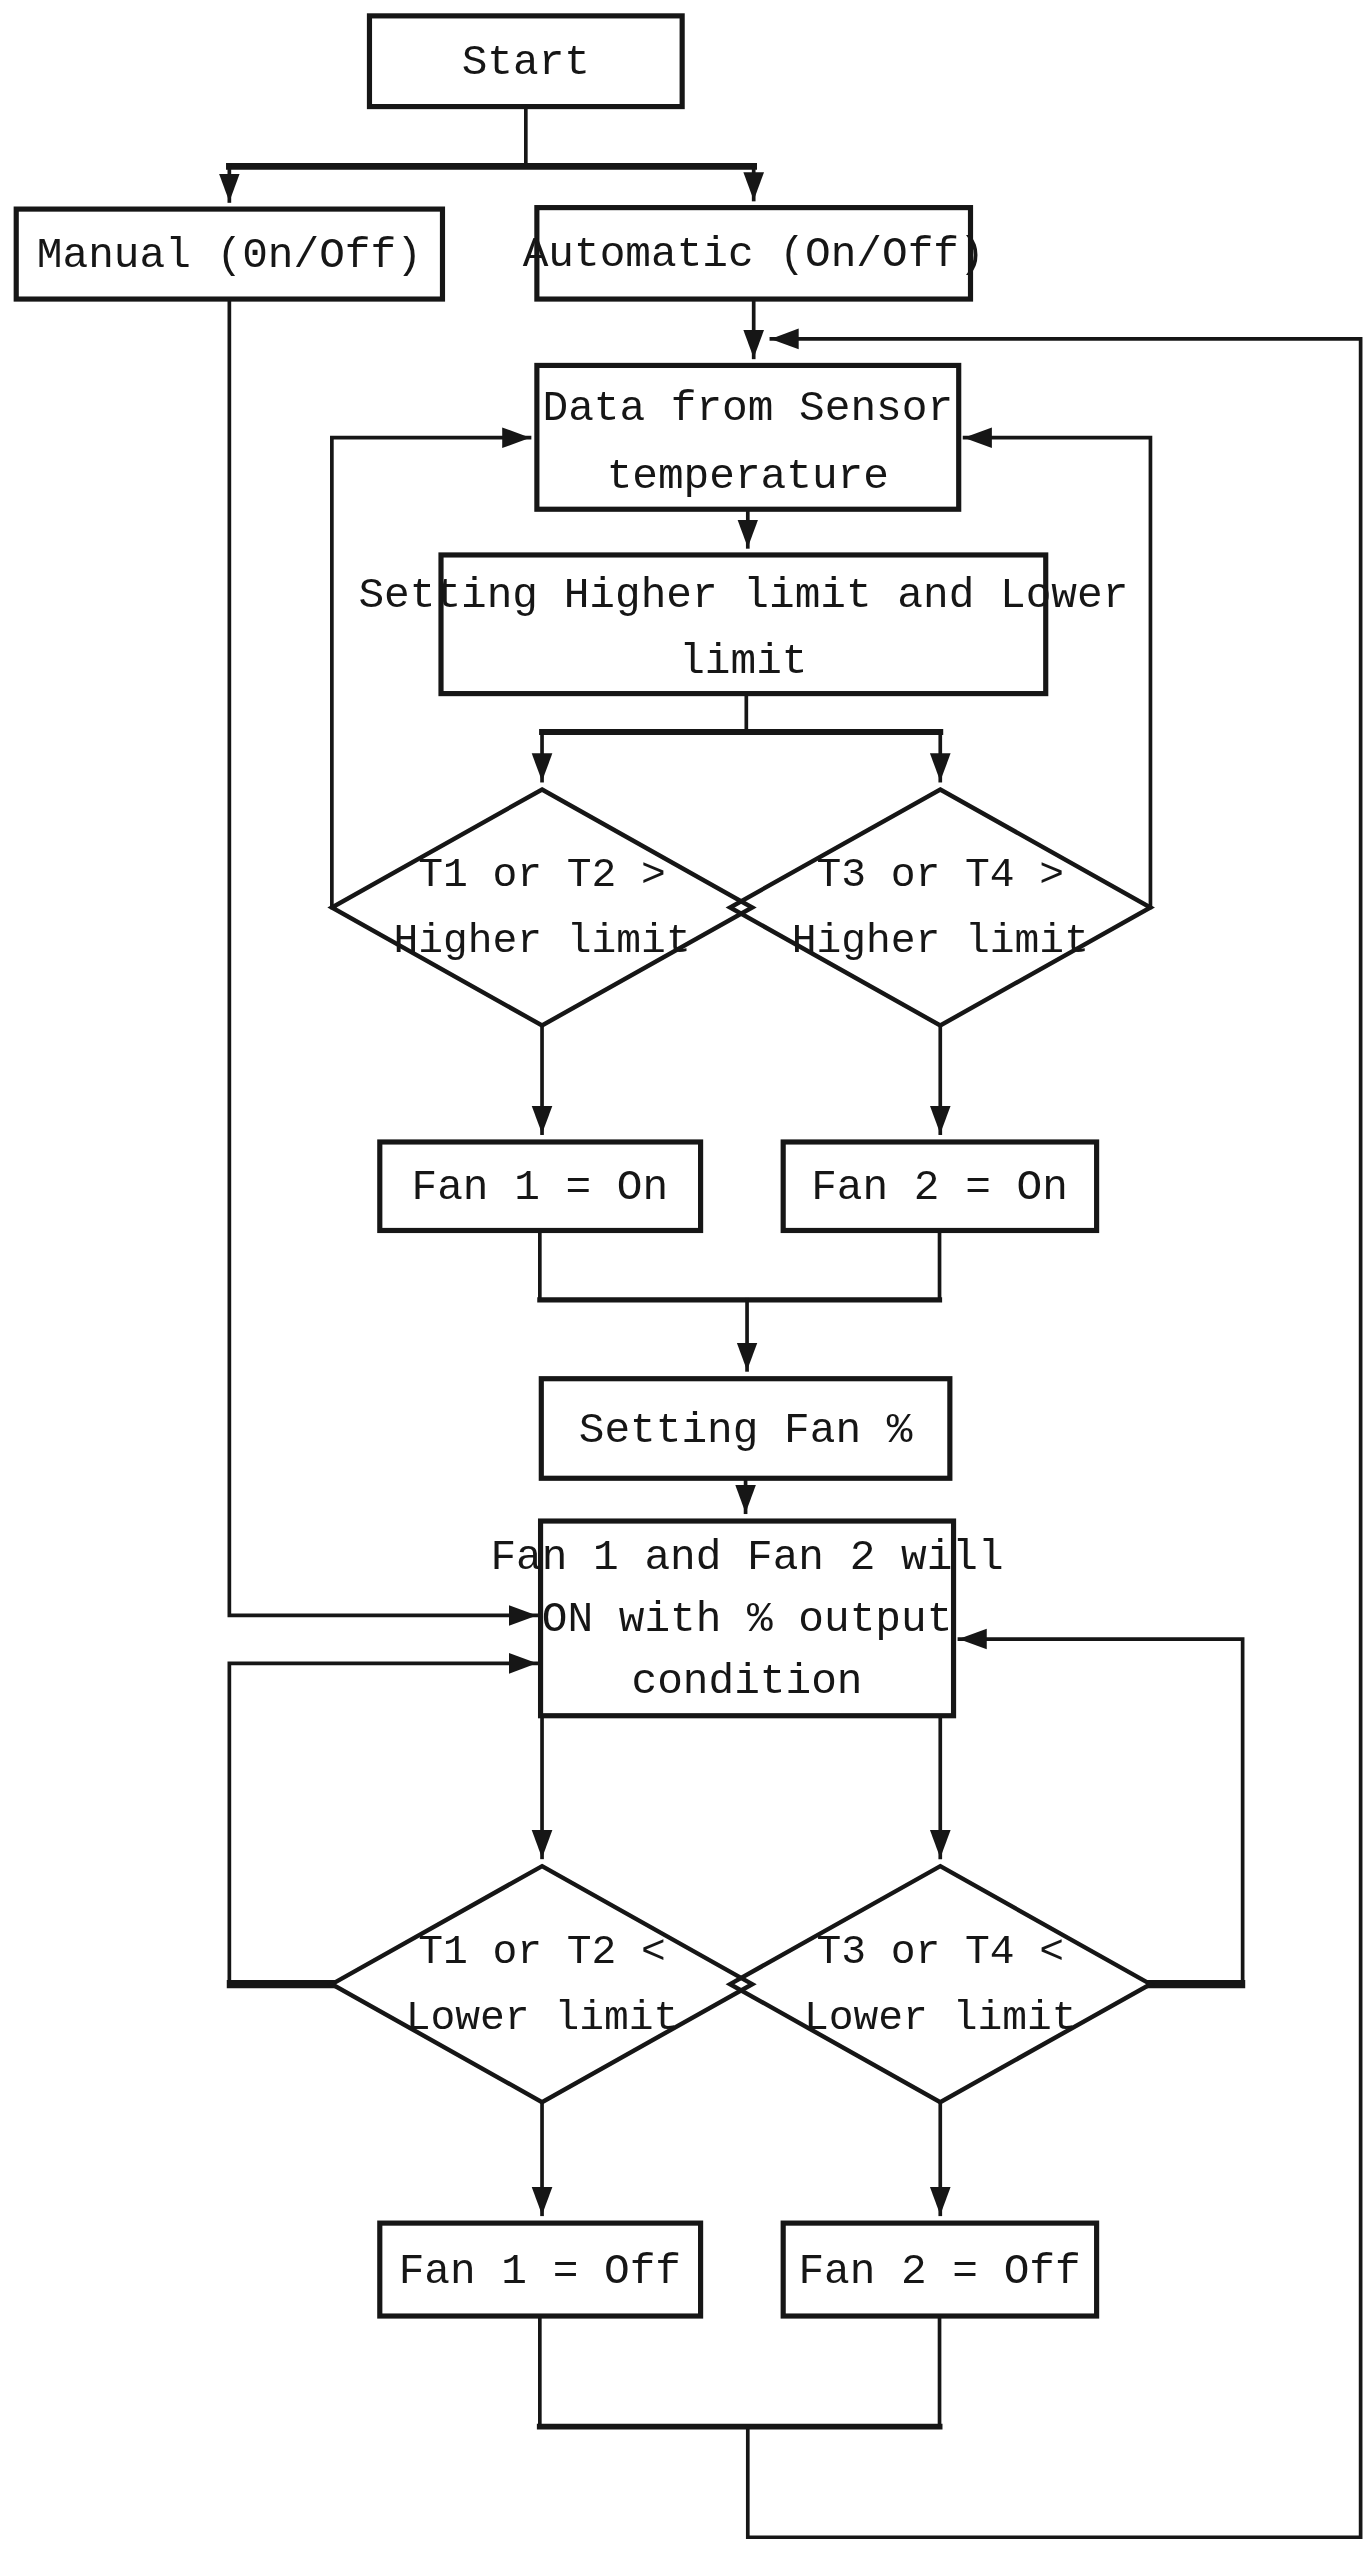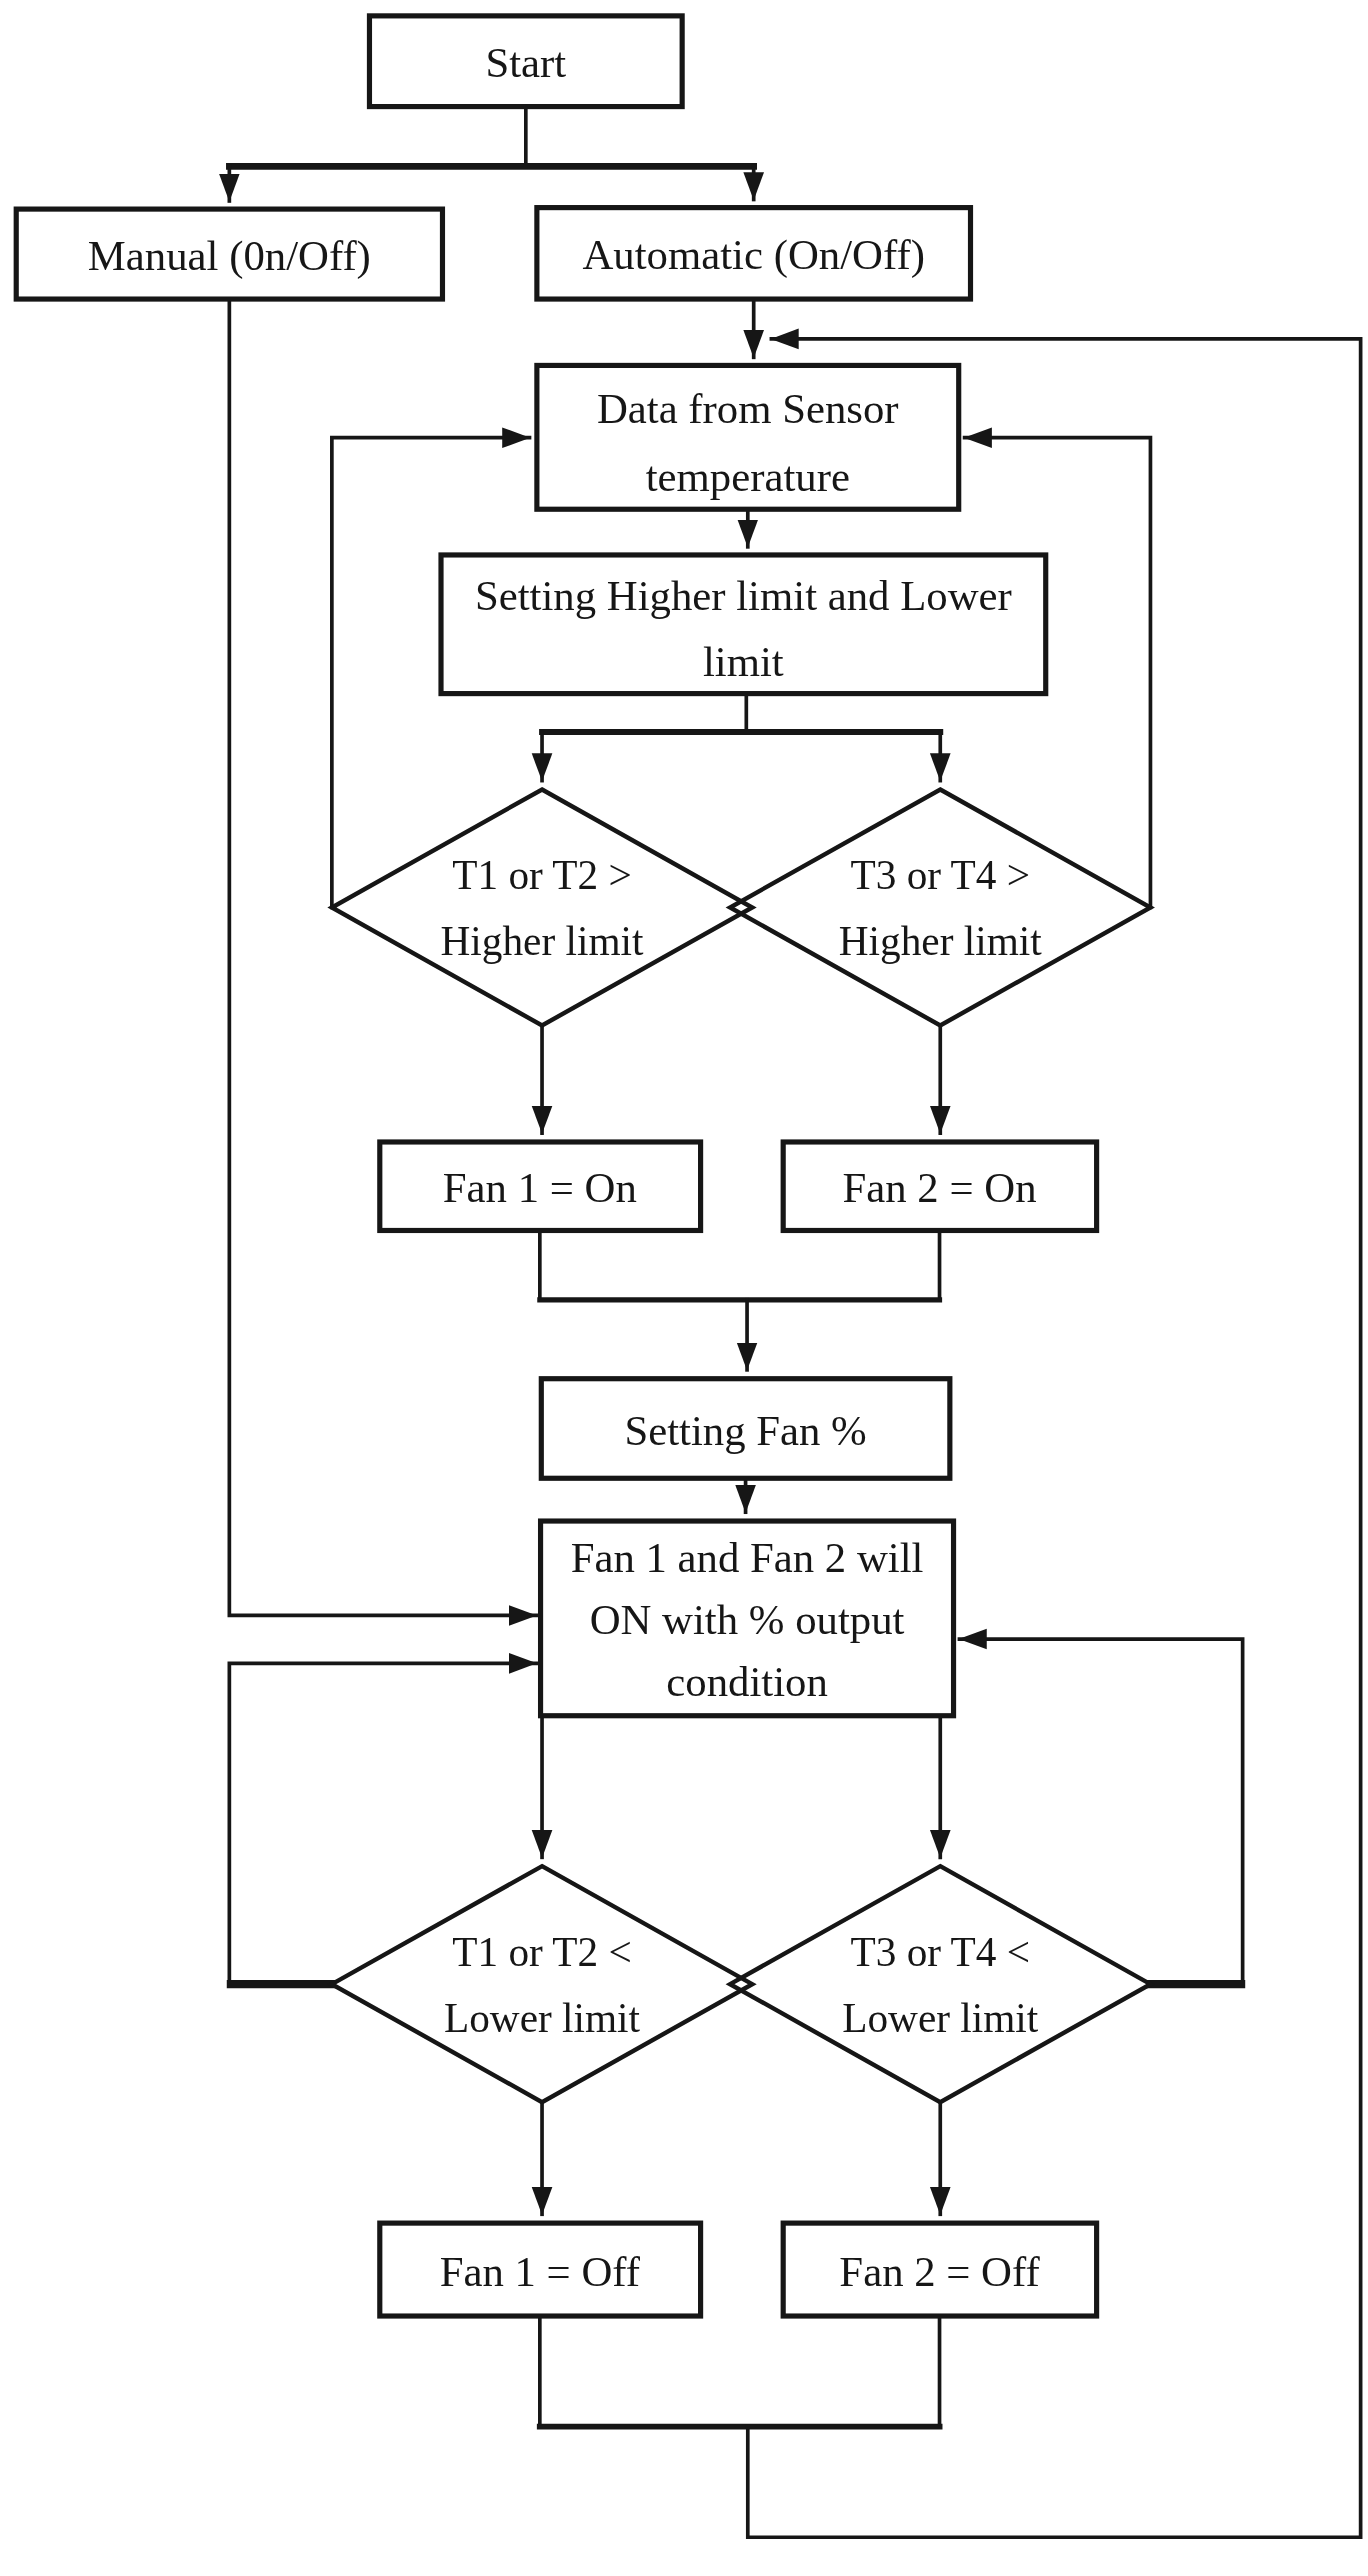--- a/index.html
+++ b/index.html
@@ -1,21 +1,21 @@
 <!DOCTYPE html>
 <html style="font-size:11.8px"><head>
 <meta charset="utf-8">
 <style>
   html, body { margin: 0; padding: 0; background: #ffffff; }
   .page {
     position: relative;
     width: 1368px;
     height: 2576px;
     background: #ffffff;
-    font-family: Liberation Serif, serif;
+    font-family: Liberation Mono, monospace;
   }
   svg { display: block; }
   .edge {
     stroke: #161616;
     stroke-width: 5;
     fill: none;
     stroke-linecap: square;
     stroke-linejoin: miter;
   }
   .bar9 { stroke-width: 9; }

